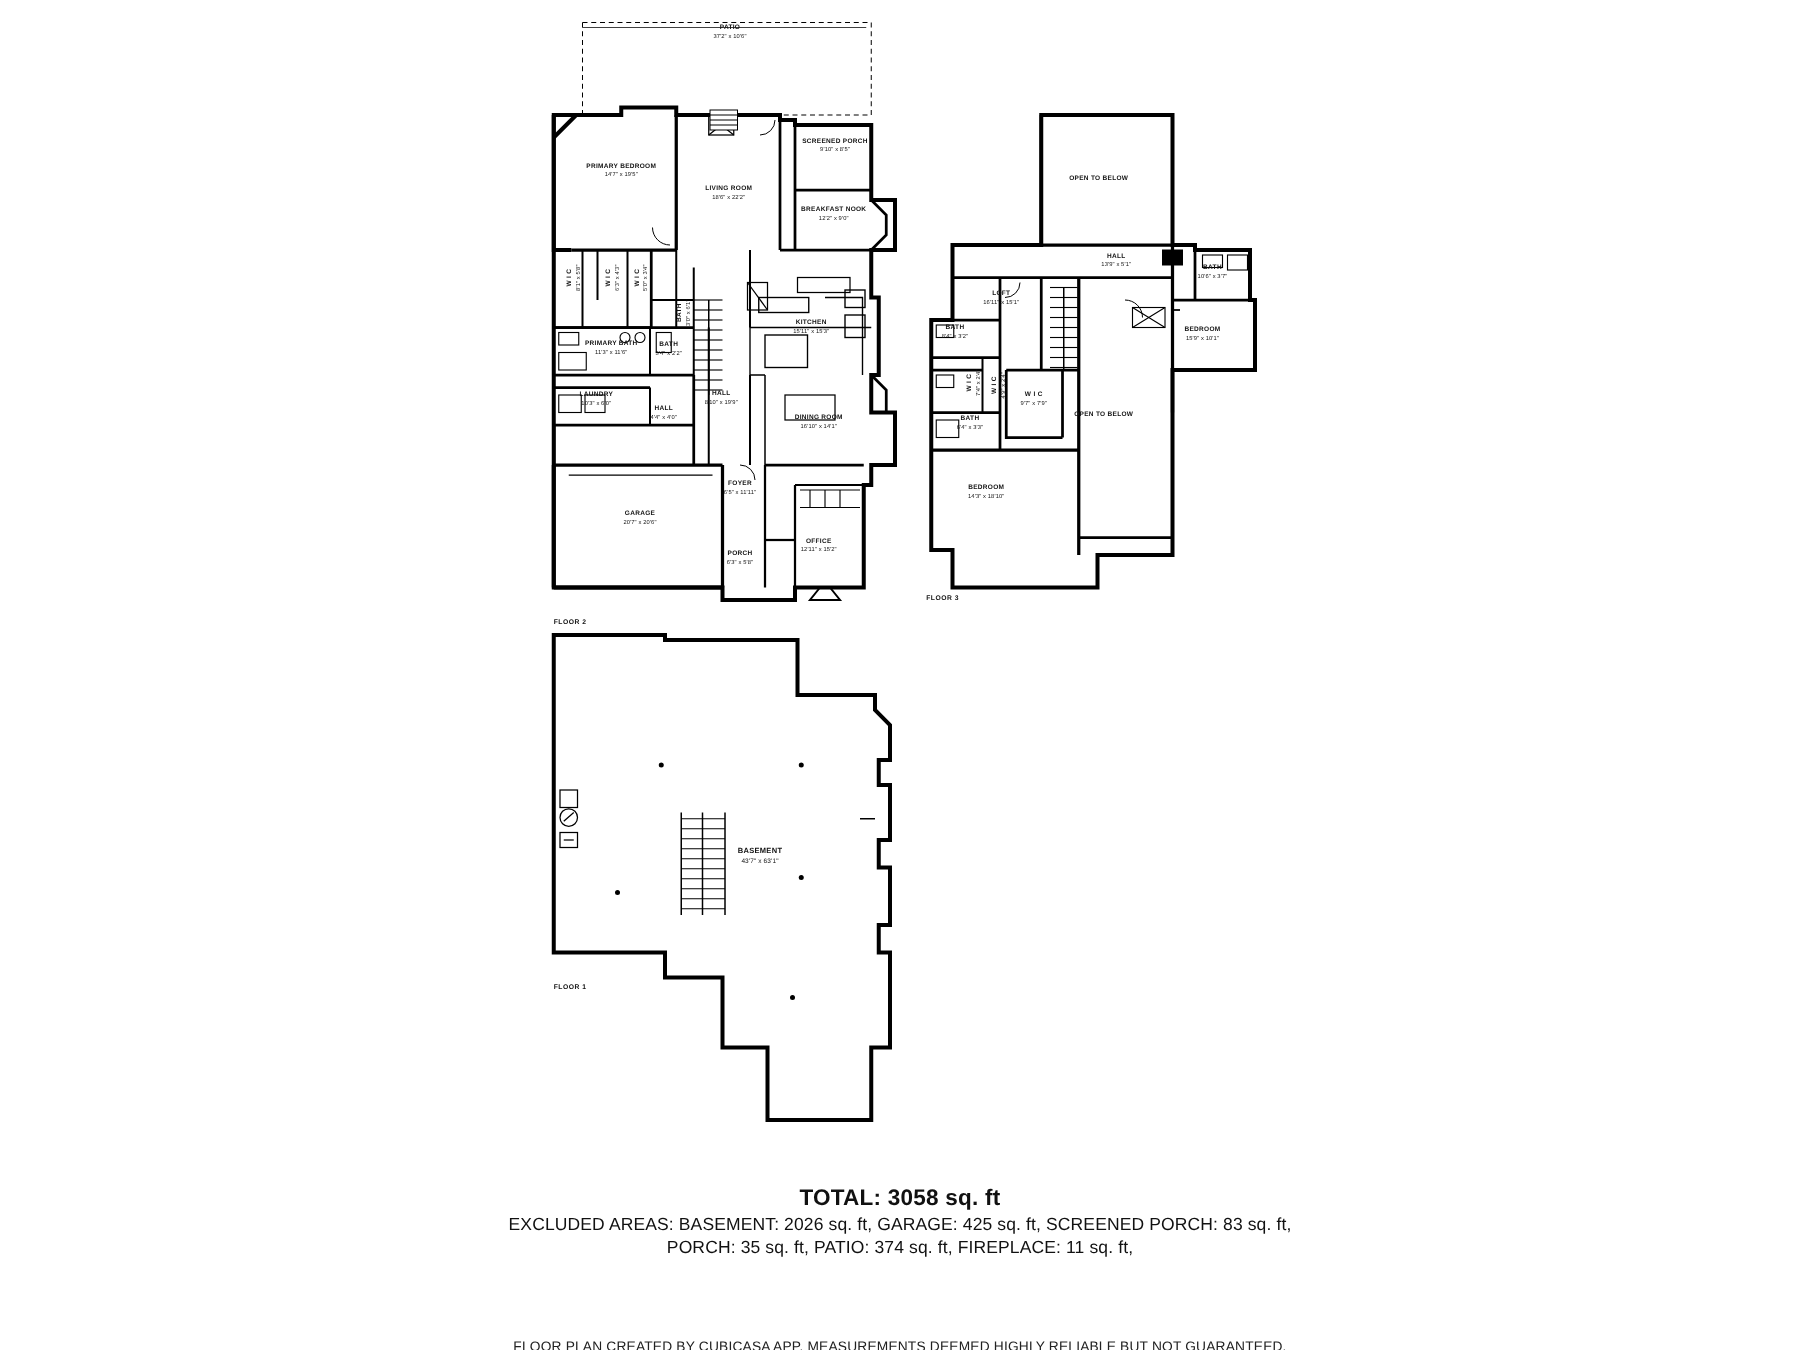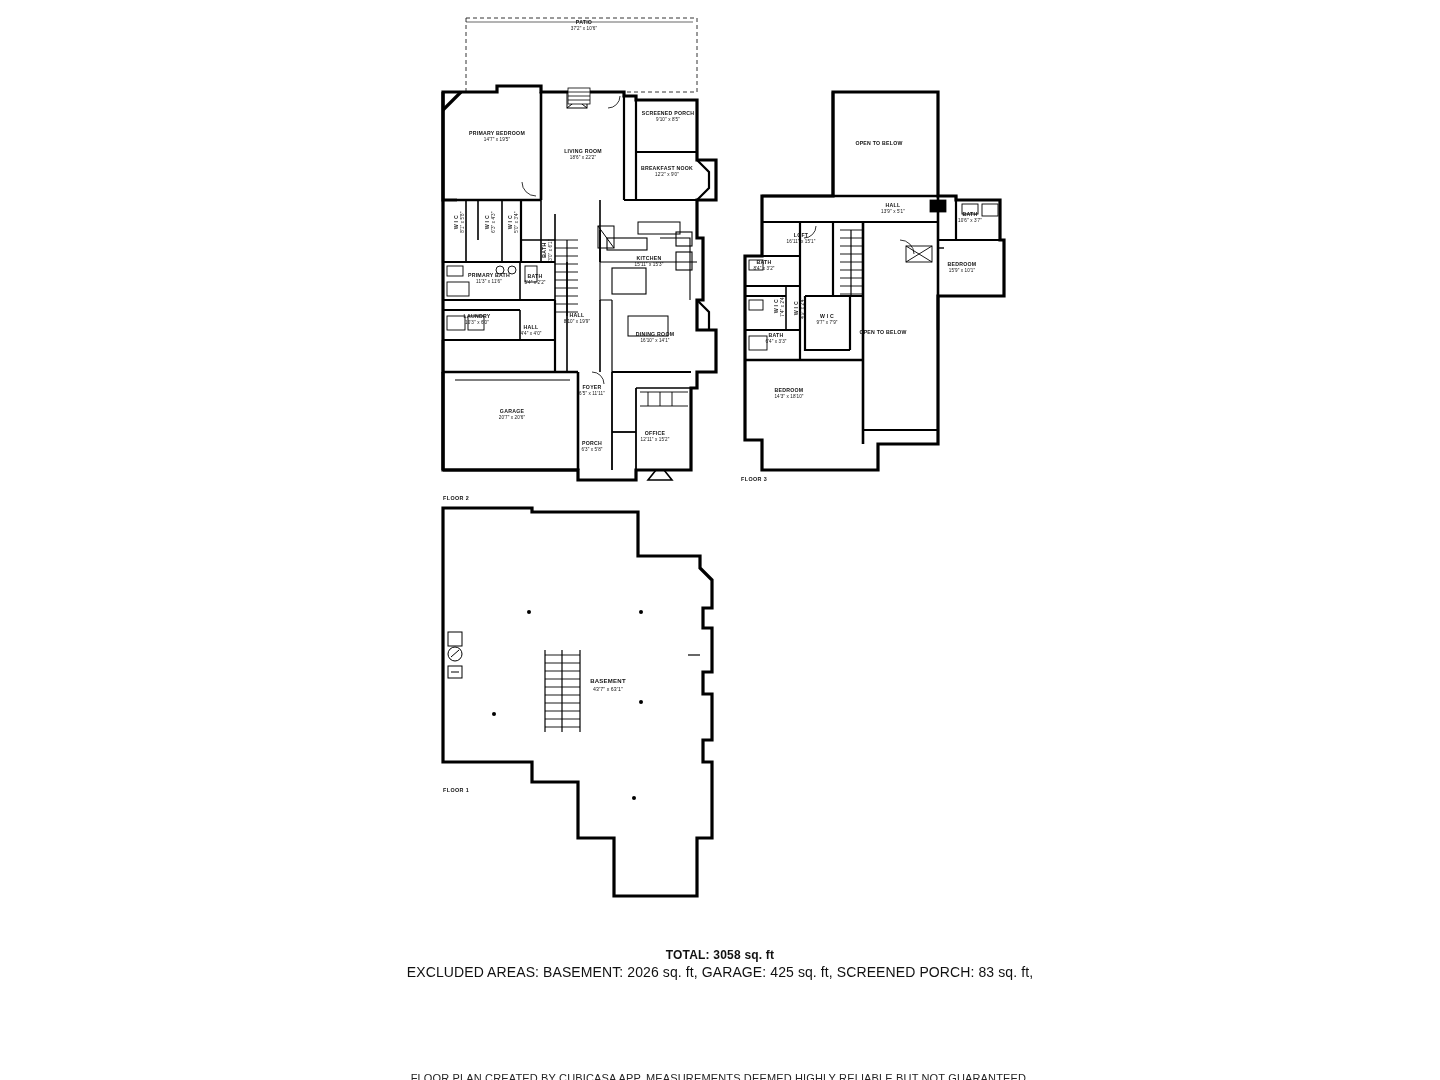--- a/index.html
+++ b/index.html
@@ -6,21 +6,21 @@
   body{width:1440px;height:1080px;position:relative;font-family:"Liberation Sans",sans-serif;color:#111;overflow:hidden;}
   #plan{position:absolute;left:0;top:0;width:1440px;height:1080px;}
   .room-label{position:absolute;text-align:center;line-height:1.25;color:#111;pointer-events:none;}
   .room-label .nm{font-size:5.2px;letter-spacing:.25px;font-weight:700;display:block;white-space:nowrap;}
   .room-label .dim{font-size:4.6px;letter-spacing:.1px;display:block;white-space:nowrap;}
   .room-label.big .nm{font-size:6px;}
   .room-label.big .dim{font-size:5.2px;}
   .rot{transform-origin:center center;}
   .floor-tag{position:absolute;font-size:5.4px;letter-spacing:.4px;font-weight:600;color:#111;}
   .summary{position:absolute;left:0;width:1440px;text-align:center;}
-  .summary .total{font-size:12px;font-weight:700;letter-spacing:.2px;}
+  .summary .total{font-size:18px;font-weight:700;letter-spacing:.2px;}
   .summary .line{font-size:14px;letter-spacing:.1px;margin-top:2px;}
   .credit{position:absolute;left:0;width:1440px;text-align:center;font-size:11px;letter-spacing:.15px;color:#222;}
 </style>
 </head>
 <body>
 
 <svg id="plan" viewBox="0 0 1440 1080" xmlns="http://www.w3.org/2000/svg">
   <g fill="none" stroke="#000">
 
     <g>
@@ -396,14 +396,15 @@
     </div>
     <div class="room-label big" style="left: 548px; top: 678px; width: 120px;">
       <span class="nm">BASEMENT</span>
       <span class="dim">43'7" x 63'1"</span>
     </div>
   </div>
 
 <div class="summary" style="top:948px;">
   <div class="total">TOTAL: 3058 sq. ft</div>
   <div class="line">EXCLUDED AREAS: BASEMENT: 2026 sq. ft, GARAGE: 425 sq. ft, SCREENED PORCH: 83 sq. ft,</div>
+  <div class="line">PORCH: 35 sq. ft, PATIO: 374 sq. ft, FIREPLACE: 11 sq. ft,</div>
 </div>
 <div class="credit" style="top:1072px;">FLOOR PLAN CREATED BY CUBICASA APP. MEASUREMENTS DEEMED HIGHLY RELIABLE BUT NOT GUARANTEED.</div>
 
 </body></html>

